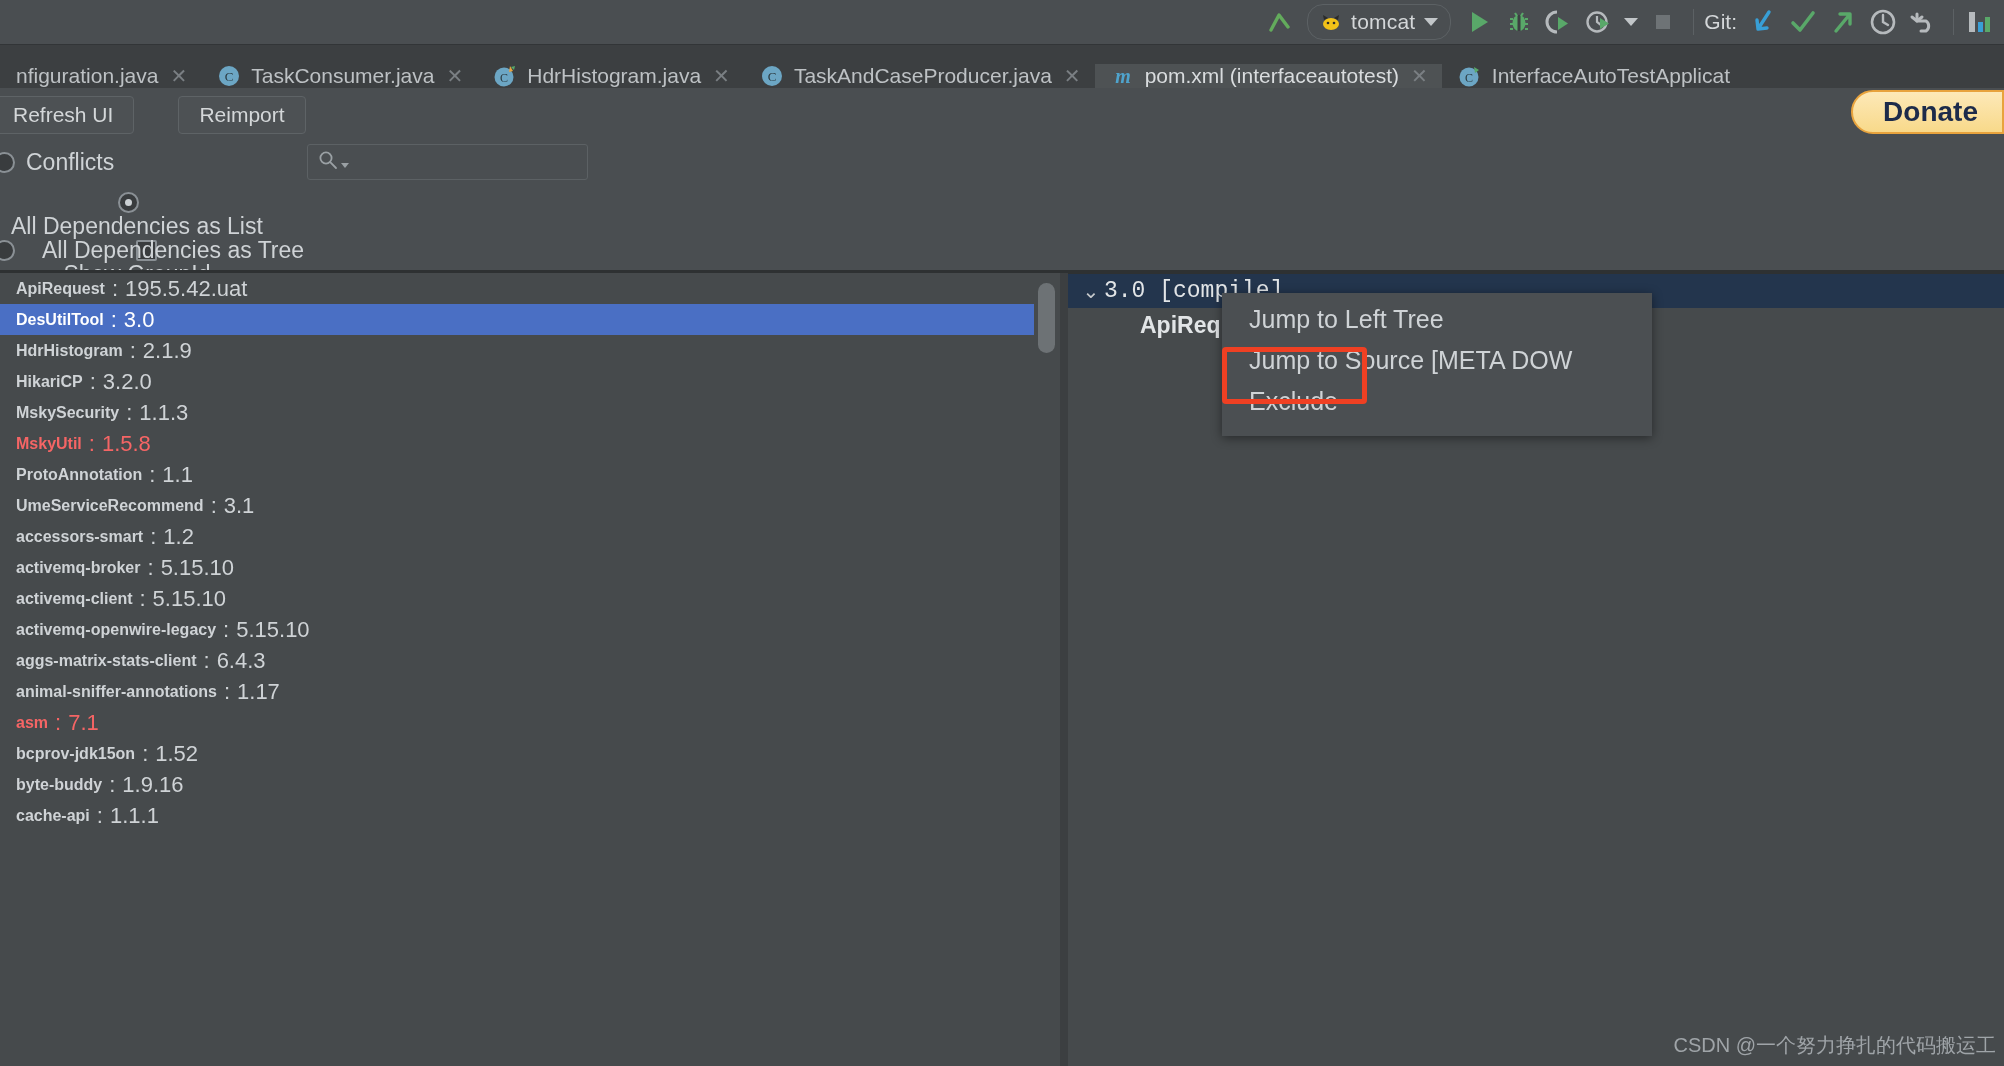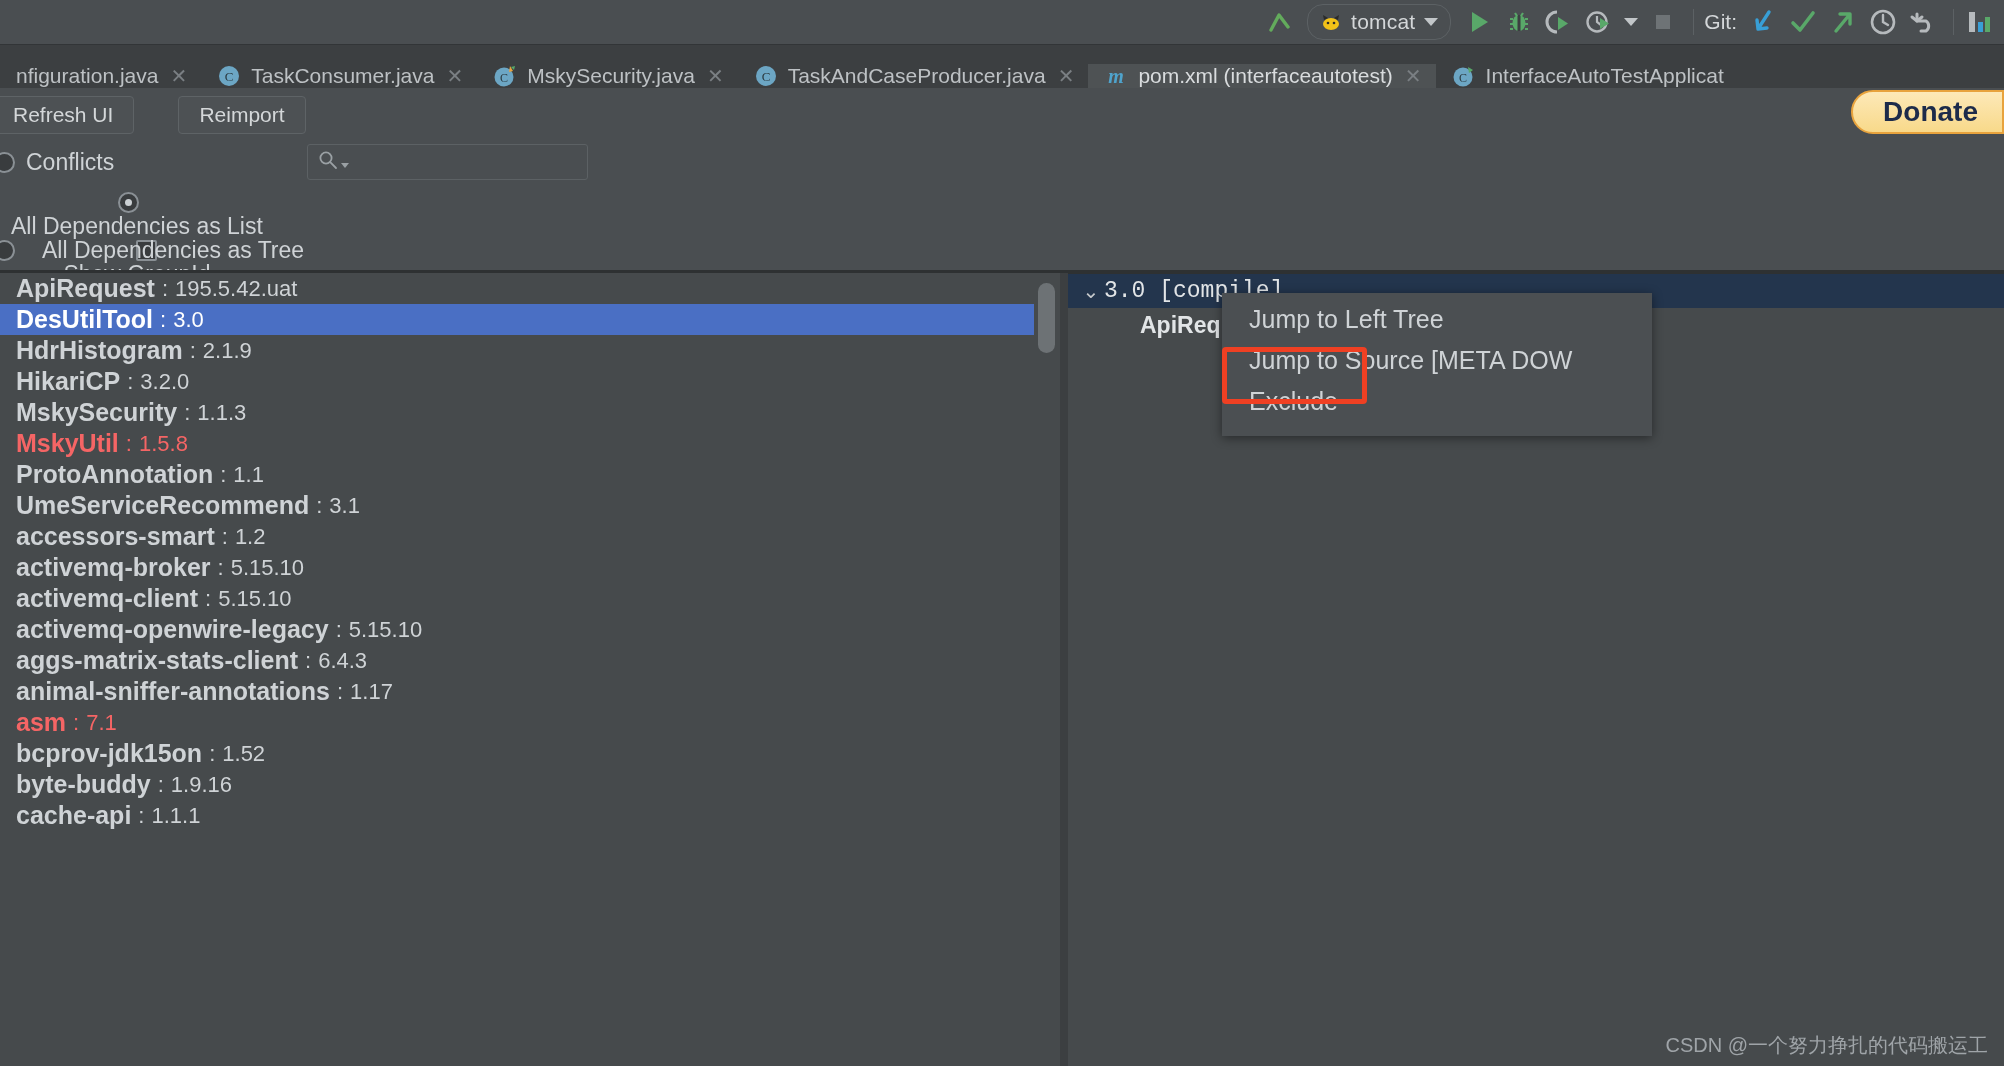--- a/index.html
+++ b/index.html
@@ -145,21 +145,21 @@
     position: absolute; left: 1068px; top: 273px; width: 936px; height: 793px;
     background: #464a4c;
     border-top: 1px solid #2e3132;
   }
 
   .dep-row {
     height: 31px; display: flex; align-items: center;
     padding-left: 16px; white-space: nowrap;
   }
   .dep-row.selected { background: #4a6fc4; }
-  .dep-name { font-size: 25px; font-weight: bold; color: #cfd3d6; }
+  .dep-name { font-size: 16px; font-weight: bold; color: #cfd3d6; }
   .dep-sep { font-size: 22px; color: #cfd3d6; margin: 0 7px; }
   .dep-ver { font-size: 22px; color: #cfd3d6; }
   .dep-row.selected .dep-name,
   .dep-row.selected .dep-sep,
   .dep-row.selected .dep-ver { color: #ffffff; }
   .dep-row.warn .dep-name,
   .dep-row.warn .dep-sep,
   .dep-row.warn .dep-ver { color: #f56565; }
 
   
@@ -189,21 +189,21 @@
     white-space: nowrap;
   }
   .ctx-highlight {
     position: absolute; left: 1222px; top: 347px;
     width: 145px; height: 57px;
     border: 5px solid #ef4023; border-radius: 4px;
     pointer-events: none;
   }
 
   .watermark {
-    position: absolute; right: 16px; bottom: 7px;
+    position: absolute; right: 8px; bottom: 7px;
     color: #9fa4a8; font-size: 20px;
     font-family: "Liberation Sans", sans-serif;
   }
 </style>
 </head>
 <body>
 
 <div id="app">
 
   <div class="toolbar">
@@ -334,21 +334,21 @@
 
     <div class="tab">
       <span class="tab-ico">
         <svg width="24" height="24" viewBox="0 0 24 24">
             <circle cx="11" cy="13" r="9.5" fill="#6ca6c4"></circle>
             <text x="11" y="18" font-size="12" fill="#2b3a40" text-anchor="middle" font-family="Liberation Serif, serif">C</text>
             <path d="M17 2 L20 7 L16 8 Z" fill="#e8a33d"></path>
             <path d="M18 3 L21 6 L22 2 Z" fill="#59a869"></path>
           </svg>
       </span>
-      <span class="tab-title">MskySecurity.java</span>
+      <span class="tab-title">HdrHistogram.java</span>
       <span class="tab-close">✕</span>
     </div>
 
     <div class="tab">
       <span class="tab-ico">
         <svg width="24" height="24" viewBox="0 0 24 24">
             <circle cx="12" cy="12" r="10" fill="#6ca6c4"></circle>
             <text x="12" y="17" font-size="13" fill="#2b3a40" text-anchor="middle" font-family="Liberation Serif, serif">C</text>
           </svg>
       </span>

